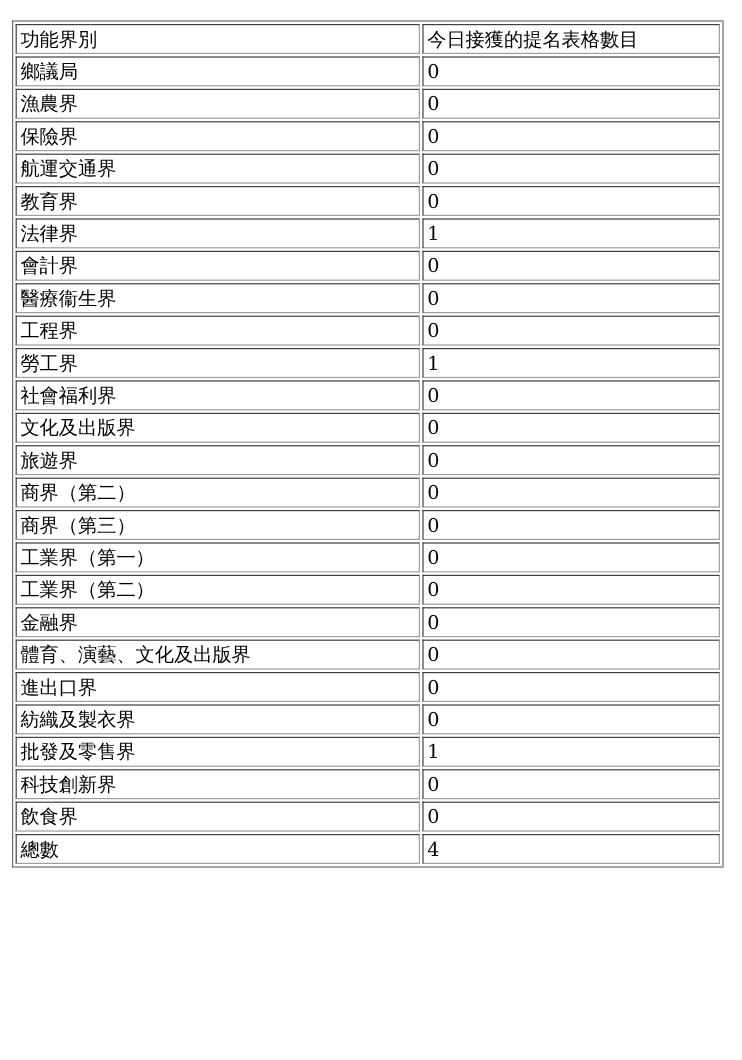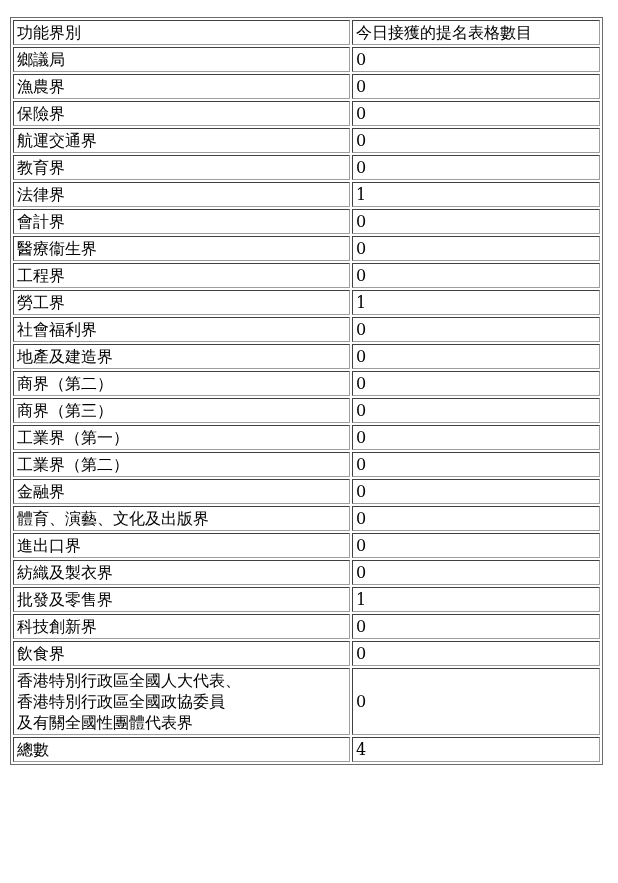--- a/index.html
+++ b/index.html
@@ -91,21 +91,25 @@
       </tr>
       <tr>
         <td>勞工界</td>
         <td>1</td>
       </tr>
       <tr>
         <td>社會福利界</td>
         <td>0</td>
       </tr>
       <tr>
-        <td>地產及建造界</td>
+        <td>文化及出版界</td>
+        <td>0</td>
+      </tr>
+      <tr>
+        <td>旅遊界</td>
         <td>0</td>
       </tr>
       <tr>
         <td>商界（第二）</td>
         <td>0</td>
       </tr>
       <tr>
         <td>商界（第三）</td>
         <td>0</td>
       </tr>
@@ -139,24 +143,18 @@
       </tr>
       <tr>
         <td>科技創新界</td>
         <td>0</td>
       </tr>
       <tr>
         <td>飲食界</td>
         <td>0</td>
       </tr>
       <tr>
-        <td>香港特別行政區全國人大代表、
-香港特別行政區全國政協委員
-及有關全國性團體代表界</td>
-        <td>0</td>
-      </tr>
-      <tr>
         <td>總數</td>
         <td>4</td>
       </tr>
     </tbody>
   </table>
 </div>
 
 </body></html>

